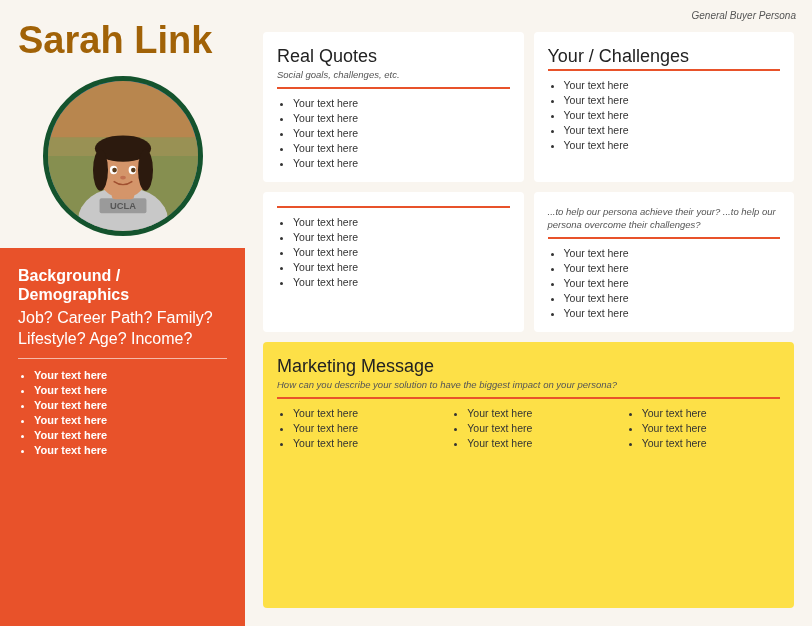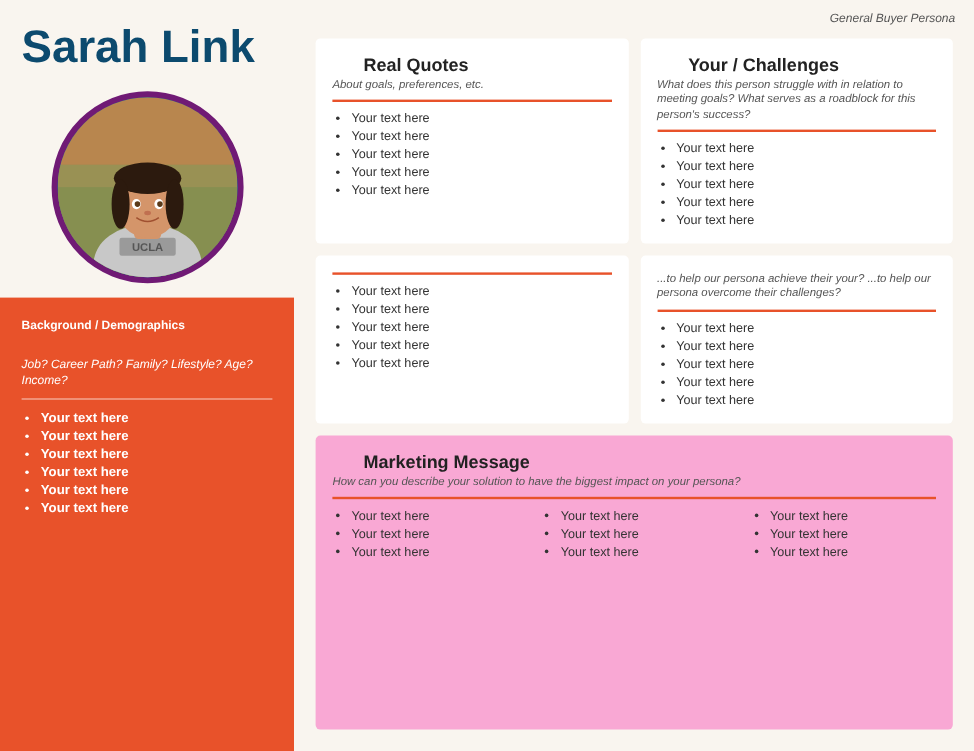--- a/index.html
+++ b/index.html
@@ -35,59 +35,58 @@
       min-height: 626px;
       background: #f9f5ef;
       padding: 20px 18px 20px 18px;
       display: flex;
       flex-direction: column;
       position: relative;
     }
     .sidebar-name {
       font-size: 38px;
       font-weight: 900;
-      color: #0c4a6e;
+      color: #a16207;
       line-height: 1.1;
       margin-bottom: 14px;
     }
     .avatar-container {
       width: 160px;
       height: 160px;
       border-radius: 50%;
       overflow: hidden;
-      border: 5px solid #701a75;
+      border: 5px solid #14532d;
       margin: 0 auto 0 auto;
       background: #0369a1;
       display: flex;
       align-items: center;
       justify-content: center;
     }
     
     .avatar-svg {
       width: 160px;
       height: 160px;
     }
     .sidebar-bottom {
       background: #e8522a;
       margin: 0 -18px -20px -18px;
       padding: 18px 18px 20px 18px;
       flex: 1;
       margin-top: 12px;
     }
     .sidebar-section-title {
-      font-size: 10px;
+      font-size: 16px;
       font-weight: 900;
       color: #fff;
       line-height: 1.2;
-      margin-bottom: 20px;
+      margin-bottom: 4px;
     }
     .sidebar-section-subtitle {
-      font-size: 10px;
+      font-size: 16px;
       color: #fff;
-      font-style: italic;
       margin-bottom: 8px;
       line-height: 1.3;
     }
     .sidebar-divider {
       border: none;
       border-top: 1px solid #fff;
       margin: 8px 0 10px 0;
       opacity: 0.6;
     }
     .sidebar-list {
@@ -113,25 +112,24 @@
       display: flex;
       gap: 10px;
     }
     .card {
       background: #fff;
       border-radius: 4px;
       padding: 14px 14px 10px 14px;
       flex: 1;
     }
     .card-title {
-      font-size: 15px;
-      font-weight: 700;
+      font-size: 18px;
+      font-weight: 400;
       color: #222;
       margin-bottom: 2px;
-      margin-left: 26px;
     }
     .card-subtitle {
       font-size: 9.5px;
       font-style: italic;
       color: #555;
       line-height: 1.3;
       margin-bottom: 6px;
     }
     .card-divider {
       border: none;
@@ -145,21 +143,21 @@
     .card-list li {
       font-size: 10.5px;
       color: #333;
       margin-bottom: 3px;
     }
     .content-middle-row {
       display: flex;
       gap: 10px;
     }
     .content-bottom-row {
-      background: #f9a8d4;
+      background: #fde047;
       border-radius: 4px;
       padding: 14px 14px 10px 14px;
     }
     .bottom-lists {
       display: flex;
       gap: 20px;
       margin-top: 8px;
     }
     .bottom-lists .card-list {
       flex: 1;
@@ -220,34 +218,33 @@
       </ul>
     </div>
   </div>
 
   <div class="content">
 
     <div class="content-top-row">
 
       <div class="card">
         <div class="card-title">Real Quotes</div>
-        <div class="card-subtitle">About goals, preferences, etc.</div>
+        <div class="card-subtitle">Social goals, challenges, etc.</div>
         <hr class="card-divider">
         <ul class="card-list">
           <li>Your text here</li>
           <li>Your text here</li>
           <li>Your text here</li>
           <li>Your text here</li>
           <li>Your text here</li>
         </ul>
       </div>
 
       <div class="card">
         <div class="card-title">Your / Challenges</div>
-        <div class="card-subtitle">What does this person struggle with in relation to meeting goals? What serves as a roadblock for this person's success?</div>
         <hr class="card-divider">
         <ul class="card-list">
           <li>Your text here</li>
           <li>Your text here</li>
           <li>Your text here</li>
           <li>Your text here</li>
           <li>Your text here</li>
         </ul>
       </div>
     </div>

